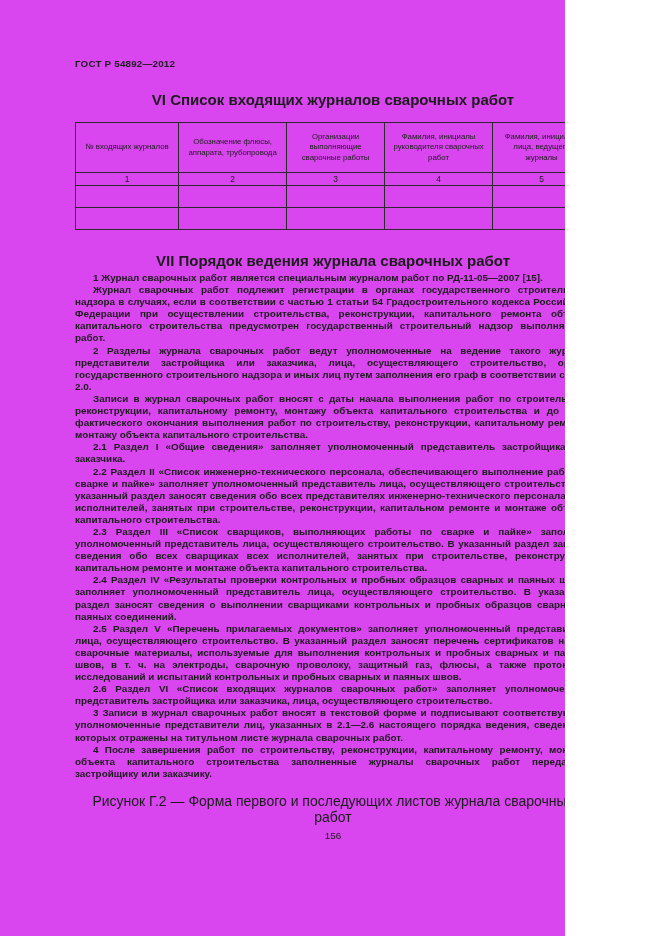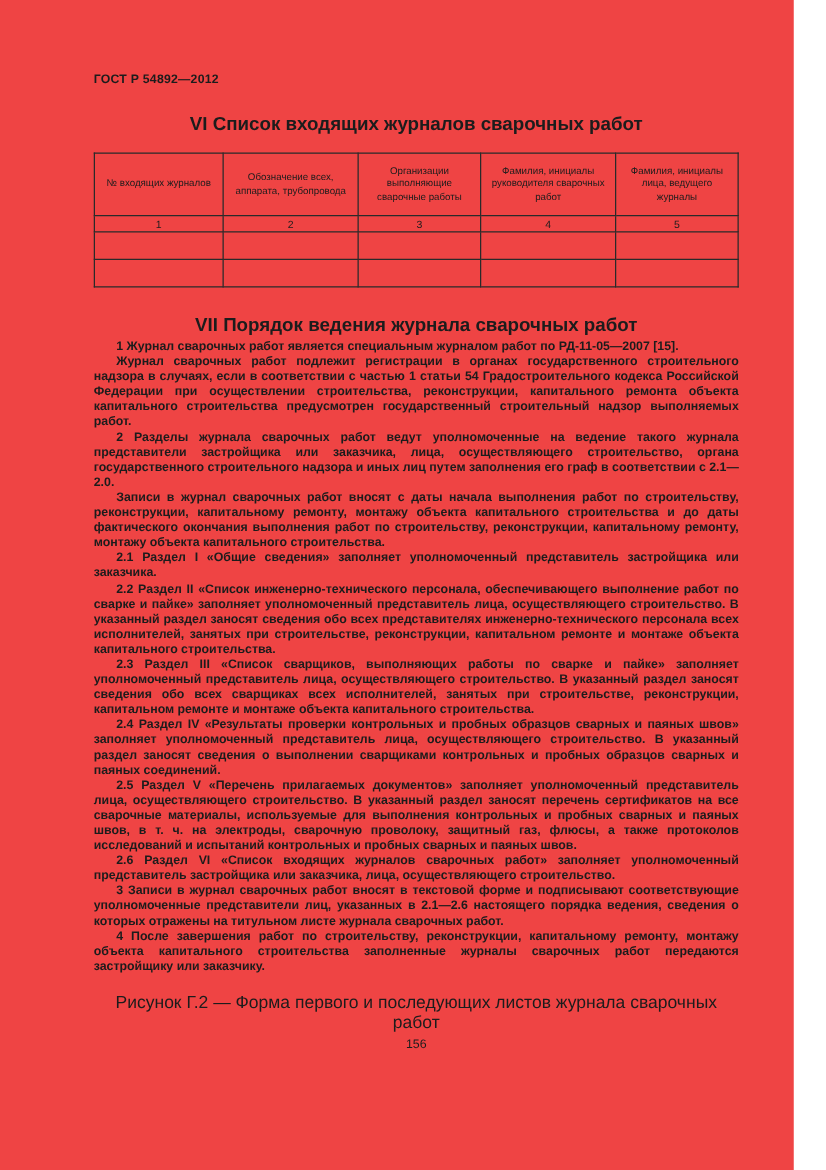--- a/index.html
+++ b/index.html
@@ -7,23 +7,23 @@
   body {
     width: 661px;
     height: 936px;
     background: #ffffff;
     font-family: "Liberation Sans", sans-serif;
     color: #1c1c1c;
     -webkit-font-smoothing: antialiased;
   }
   .page {
     position: relative;
-    width: 635px;
+    width: 565px;
     height: 936px;
-    background: #ef4444;
+    background: #d946ef;
     overflow: hidden;
   }
   .content {
     position: absolute;
     left: 75px;
     top: 58px;
     width: 516px;
   }
   .doc-header {
     font-size: 9.8px;
@@ -103,21 +103,21 @@
       <colgroup>
         <col style="width:20%">
         <col style="width:21%">
         <col style="width:19%">
         <col style="width:21%">
         <col style="width:19%">
       </colgroup>
       <tbody>
         <tr>
           <th>№ входящих журналов</th>
-          <th>Обозначение всех, аппарата, трубопровода</th>
+          <th>Обозначение флюсы, аппарата, трубопровода</th>
           <th>Организации выполняющие сварочные работы</th>
           <th>Фамилия, инициалы руководителя сварочных работ</th>
           <th>Фамилия, инициалы лица, ведущего журналы</th>
         </tr>
         <tr>
           <td class="colnum">1</td>
           <td class="colnum">2</td>
           <td class="colnum">3</td>
           <td class="colnum">4</td>
           <td class="colnum">5</td>

